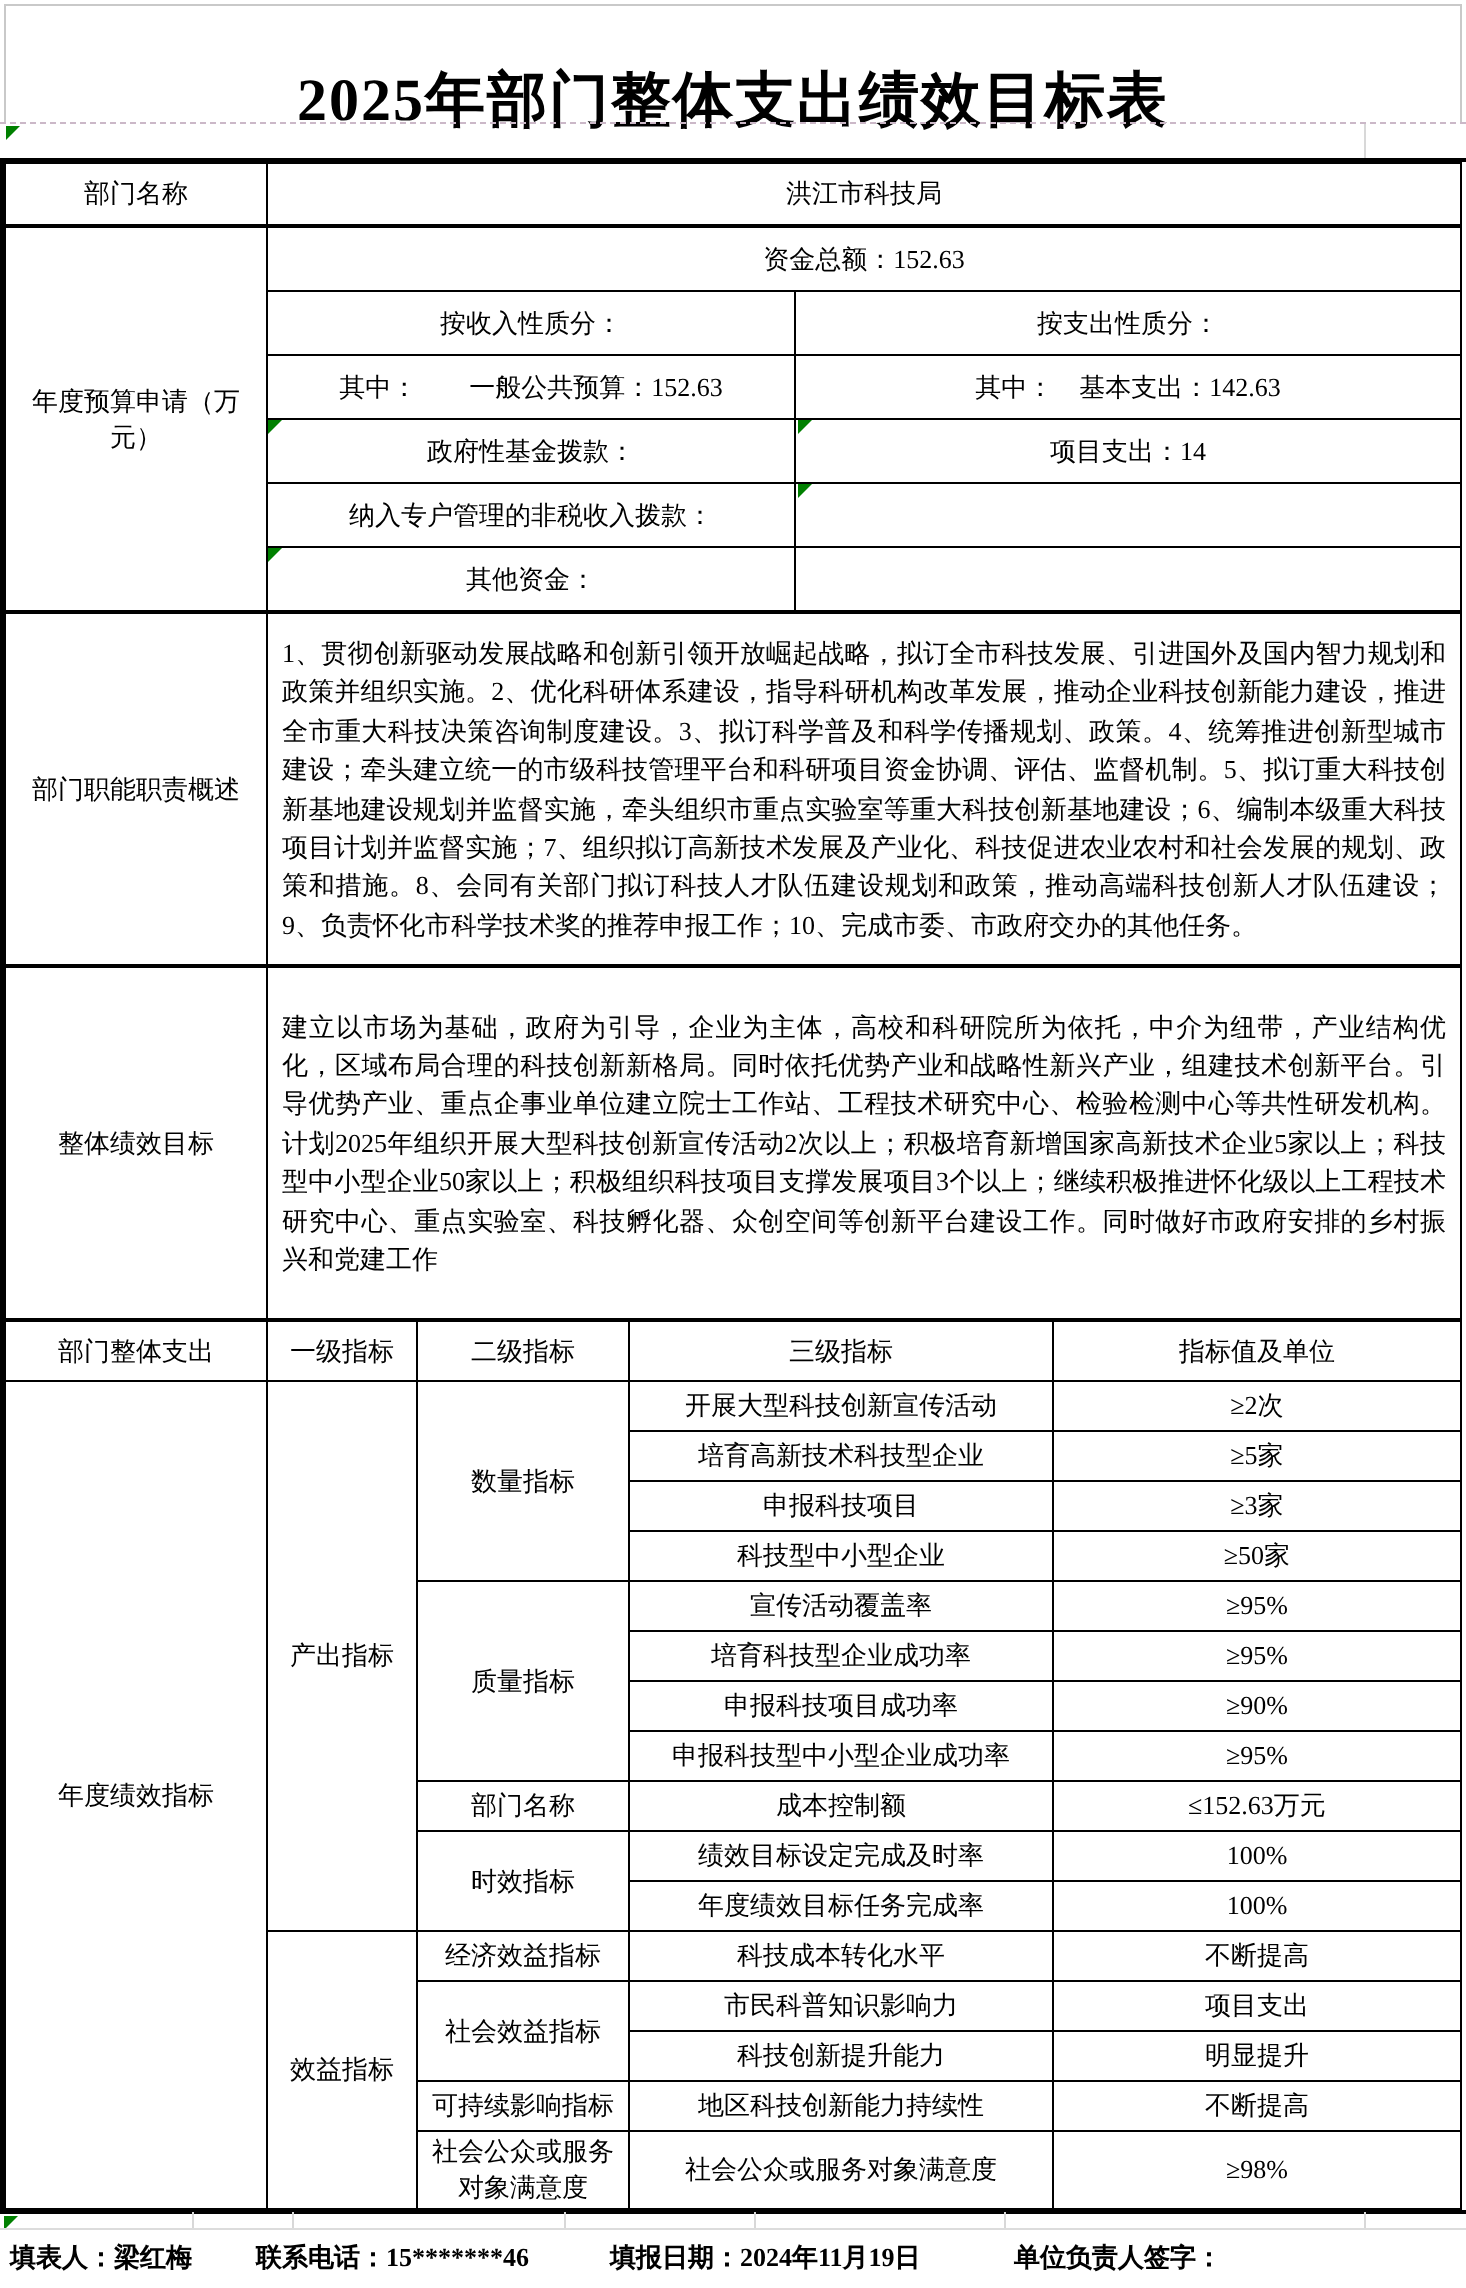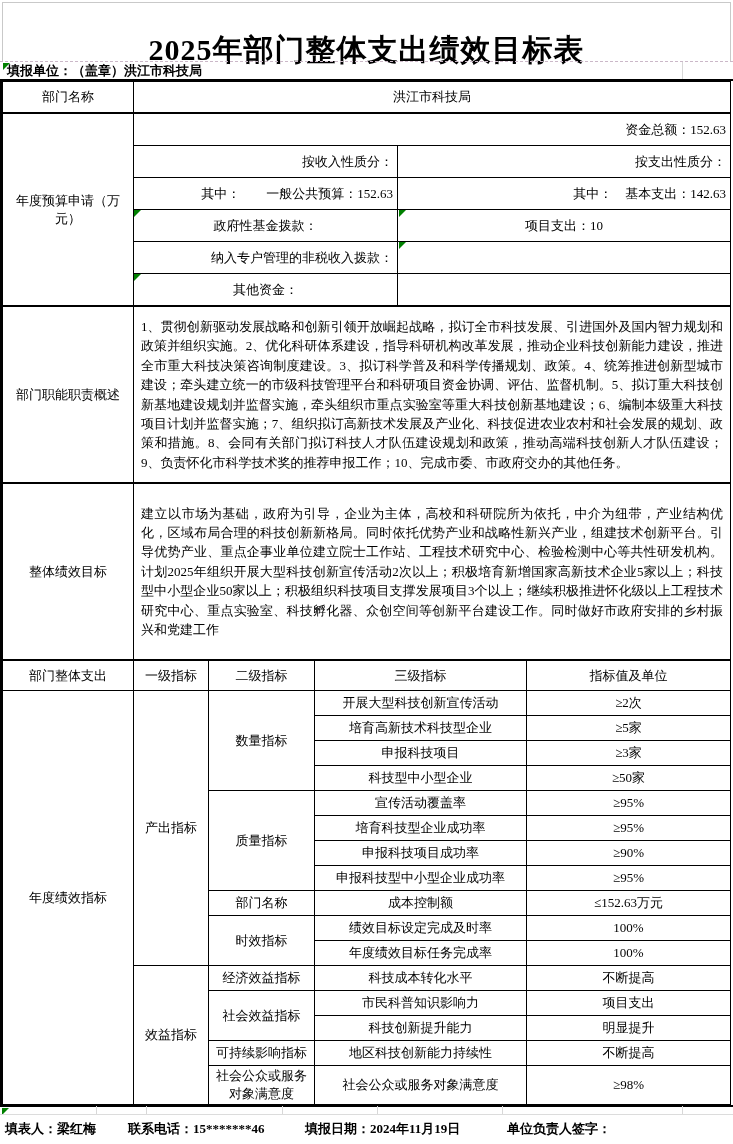--- a/index.html
+++ b/index.html
@@ -20,21 +20,21 @@
     position:absolute;left:2px;top:62px;width:729px;height:17px;
     display:flex;align-items:center;
   }
   .unit-text{font-size:13px;font-weight:bold;padding-left:5px;}
   .stub-v{position:absolute;width:0;border-left:1px solid #d8d8d8;}
   
   .main-table{position:absolute;left:0;top:79px;width:733px;border:2px solid #000;background:#fff;}
   table{border-collapse:collapse;table-layout:fixed;width:729px;}
   td{border:1px solid #000;font-size:13px;text-align:center;vertical-align:middle;
      padding:1px 4px;overflow:hidden;line-height:1.35;}
-  .left{text-align:right;}
+  .left{text-align:center;}
   .just{text-align:justify;}
   .longtext{font-size:13px;line-height:19.4px;padding:4px 7px;}
   .nowrap{white-space:nowrap;}
   
   .tri{position:absolute;width:0;height:0;border-top:7px solid #008000;border-right:7px solid transparent;}
   
   .grid-h{position:absolute;left:0;width:733px;height:0;border-top:1px solid #dcdcdc;}
   
   .footer{position:absolute;left:0;top:1120px;width:733px;height:24px;}
   .footer span{position:absolute;font-size:13px;font-weight:bold;white-space:nowrap;}
@@ -42,23 +42,20 @@
 </head>
 <body>
 
 <div class="sheet">
 
   <div class="title-block">
     <div class="title-text">2025年部门整体支出绩效目标表</div>
   </div>
   <div class="title-underline"></div>
 
-  <div class="unit-row">
-    <span class="unit-text">填报单位：（盖章）洪江市科技局</span>
-  </div>
   <div class="stub-v" style="left:682px;top:62px;height:17px;"></div>
 
   <div class="main-table">
 
     <table>
       <colgroup>
           <col style="width:131px">
           <col>
         </colgroup>
       <tbody>
@@ -83,21 +80,21 @@
       <tr style="height:32px;">
         <td class="left">按收入性质分：</td>
         <td class="left">按支出性质分：</td>
       </tr>
       <tr style="height:32px;">
         <td class="left nowrap">其中：　　一般公共预算：152.63</td>
         <td class="left nowrap">其中：　基本支出：142.63</td>
       </tr>
       <tr style="height:32px;">
         <td>政府性基金拨款：</td>
-        <td>项目支出：10</td>
+        <td>项目支出：14</td>
       </tr>
       <tr style="height:32px;">
         <td class="left">纳入专户管理的非税收入拨款：</td>
         <td></td>
       </tr>
       <tr style="height:32px;">
         <td>其他资金：</td>
         <td></td>
       </tr>
     </tbody>

